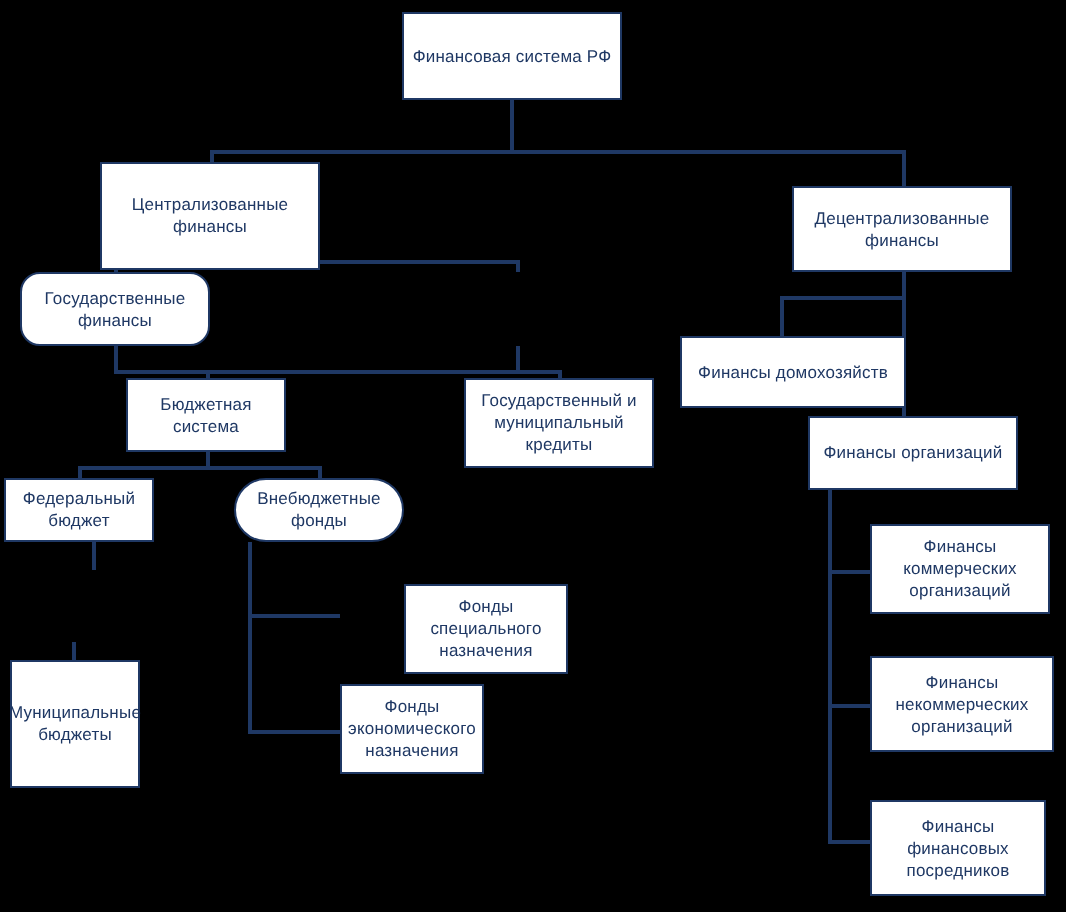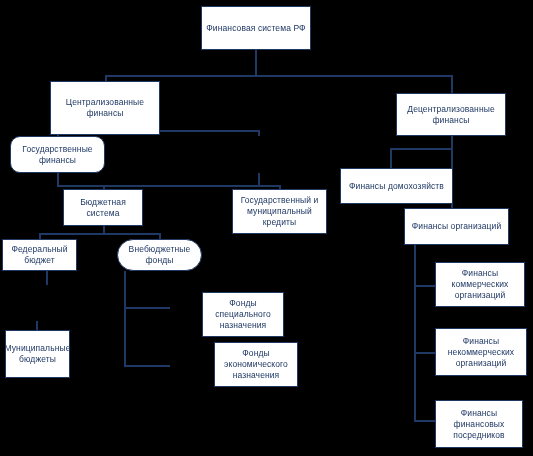--- a/index.html
+++ b/index.html
@@ -60,21 +60,21 @@
 
   <div class="node" style="left:201px;top:6px;width:110px;height:44px;">Финансовая система РФ</div>
   <div class="node" style="left:50px;top:81px;width:110px;height:54px;">Централизованные финансы</div>
   <div class="node" style="left:396px;top:93px;width:110px;height:43px;">Децентрализованные финансы</div>
   <div class="node" style="left:10px;top:136px;width:95px;height:37px;border-radius:10px;">Государственные финансы</div>
   <div class="node" style="left:63px;top:189px;width:80px;height:37px;">Бюджетная система</div>
   <div class="node" style="left:232px;top:189px;width:95px;height:45px;">Государственный и муниципальный кредиты</div>
   <div class="node" style="left:340px;top:168px;width:113px;height:36px;">Финансы домохозяйств</div>
   <div class="node" style="left:2px;top:239px;width:75px;height:32px;">Федеральный бюджет</div>
   <div class="node" style="left:117px;top:239px;width:85px;height:32px;border-radius:16px;">Внебюджетные фонды</div>
-  <div class="node" style="left:5px;top:330px;width:65px;height:48px;">Муниципальные бюджеты</div>
+  <div class="node" style="left:5px;top:330px;width:65px;height:64px;">Муниципальные бюджеты</div>
   <div class="node" style="left:170px;top:292px;width:82px;height:45px;margin-left:32px;">Фонды специального назначения</div>
-  <div class="node" style="left:170px;top:342px;width:84px;height:45px;margin-left:44px;">Фонды экономического назначения</div>
+  <div class="node" style="left:170px;top:342px;width:72px;height:45px;">Фонды экономического назначения</div>
   <div class="node" style="left:404px;top:208px;width:105px;height:37px;">Финансы организаций</div>
   <div class="node" style="left:435px;top:262px;width:90px;height:45px;">Финансы коммерческих организаций</div>
   <div class="node" style="left:435px;top:328px;width:92px;height:48px;">Финансы некоммерческих организаций</div>
   <div class="node" style="left:435px;top:400px;width:88px;height:48px;">Финансы финансовых посредников</div>
 
 </div>
 
 </body></html>

